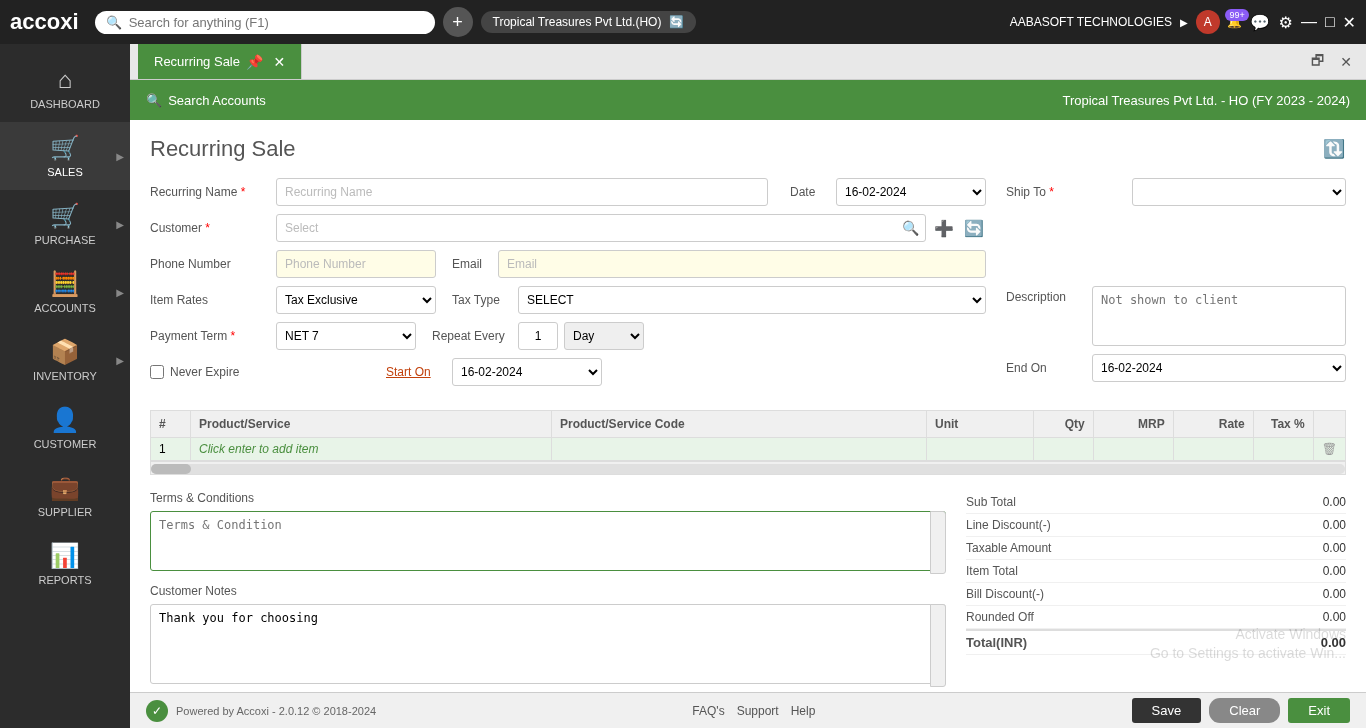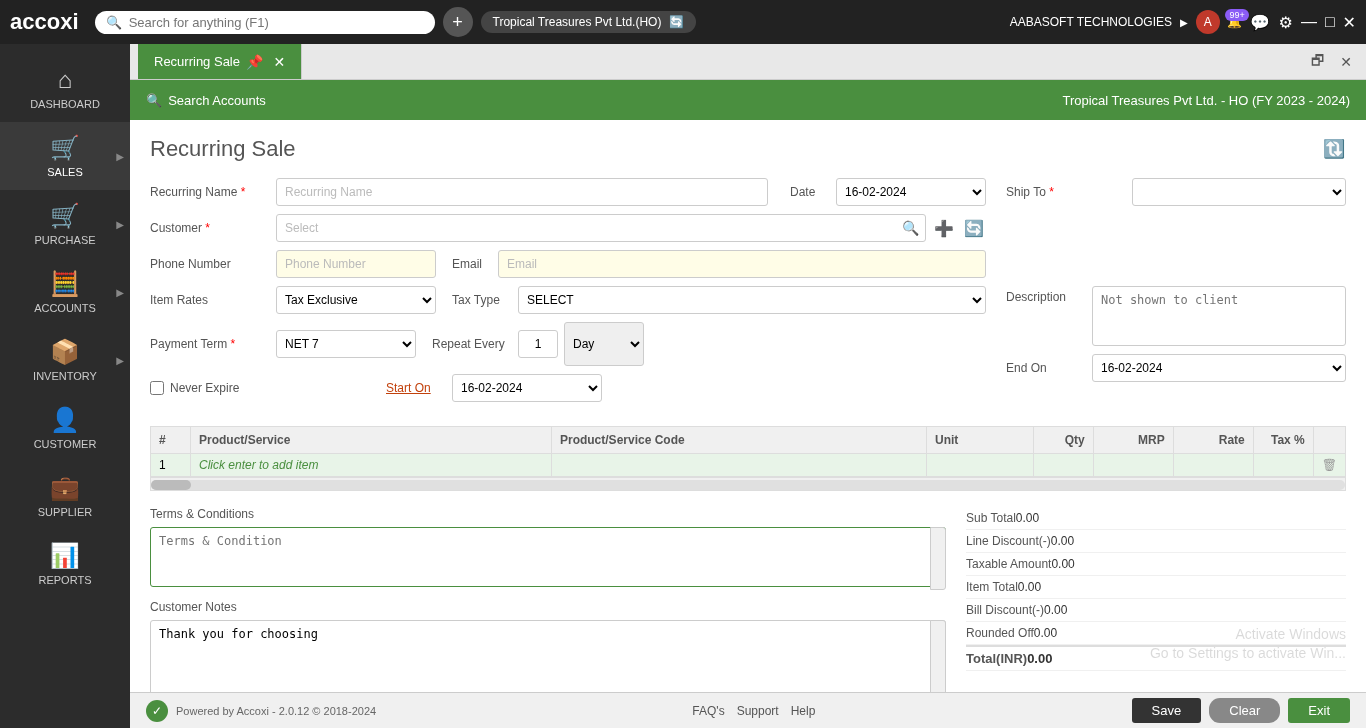--- a/index.html
+++ b/index.html
@@ -98,42 +98,42 @@
       padding: 0 4px; font-size: 12px; outline: none; background: white; cursor: pointer;
     }
     .customer-input-wrap { position: relative; flex: 1; }
     .customer-input-wrap .search-icon { position: absolute; right: 6px; top: 50%; transform: translateY(-50%); color: #888; font-size: 14px; }
     .icon-btn { background: none; border: none; cursor: pointer; font-size: 16px; color: #555; padding: 2px; }
     .description-textarea {
       width: 100%; border: 1px solid #ccc; border-radius: 3px; padding: 6px 8px;
       font-size: 12px; resize: none; outline: none; color: #bbb; height: 60px;
     }
     .repeat-num { width: 40px; height: 28px; border: 1px solid #ccc; border-radius: 3px; padding: 0 4px; font-size: 12px; text-align: center; }
-    .repeat-select { height: 44px; border: 1px solid #ccc; border-radius: 3px; padding: 0 4px; font-size: 12px; min-width: 80px; }
+    .repeat-select { height: 28px; border: 1px solid #ccc; border-radius: 3px; padding: 0 4px; font-size: 12px; min-width: 80px; }
 
     .checkbox-row { display: flex; align-items: center; gap: 6px; font-size: 12px; color: #555; }
     .checkbox-row input[type=checkbox] { width: 14px; height: 14px; }
 
     
     .table-section { background: white; margin-top: 0; }
     .items-table { width: 100%; border-collapse: collapse; font-size: 12px; }
     .items-table th {
       background: #f0f0f0; border: 1px solid #ddd; padding: 6px 8px;
       text-align: left; font-weight: 600; color: #555;
     }
     .items-table td { border: 1px solid #ddd; padding: 4px 8px; }
     .items-table tr.selected-row { background: #e8f4e8; }
     .add-item-text { color: #4a8f3f; font-style: italic; font-size: 12px; }
     .notes-label { font-size: 12px; color: #555; margin-bottom: 6px; font-weight: 500; }
     .notes-area-wrap { position: relative; }
     .notes-textarea {
       width: 100%; height: 80px; border: 1px solid #ccc; border-radius: 3px;
       padding: 6px 8px; font-size: 12px; resize: none; outline: none;
     }
-    .total-row { display: flex; padding: 4px 0; border-bottom: 1px solid #f0f0f0; }
+    .total-row { display: flex; justify-content: space-between; padding: 4px 0; border-bottom: 1px solid #f0f0f0; }
     .total-label { color: #555; }
     .total-value { color: #333; }
     .total-row.grand-total { font-weight: bold; font-size: 13px; border-top: 2px solid #ddd; }
     .terms-label { font-size: 12px; color: #555; margin-bottom: 6px; font-weight: 500; }
     .terms-textarea {
       width: 100%; height: 60px; border: 1px solid #4a8f3f; border-radius: 3px;
       padding: 6px 8px; font-size: 12px; resize: none; outline: none; color: #bbb;
     }
 
     

